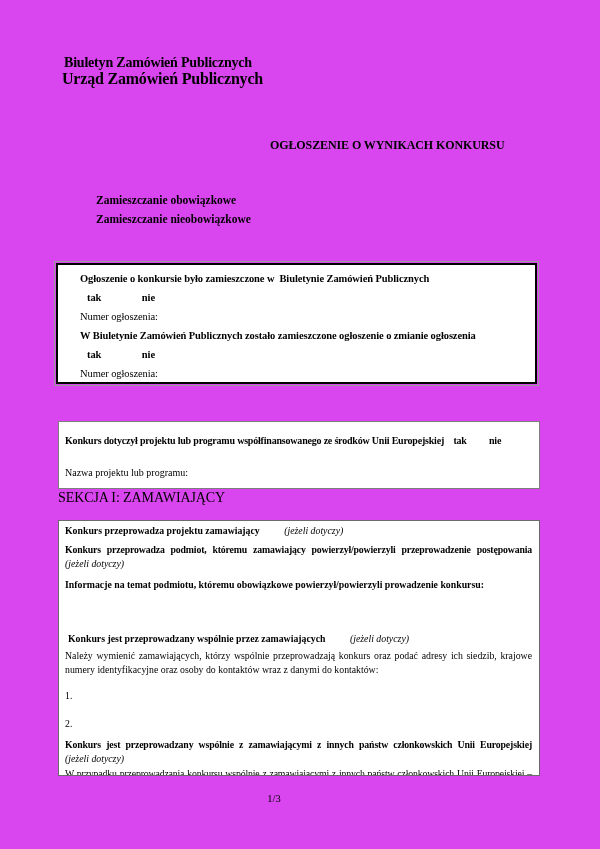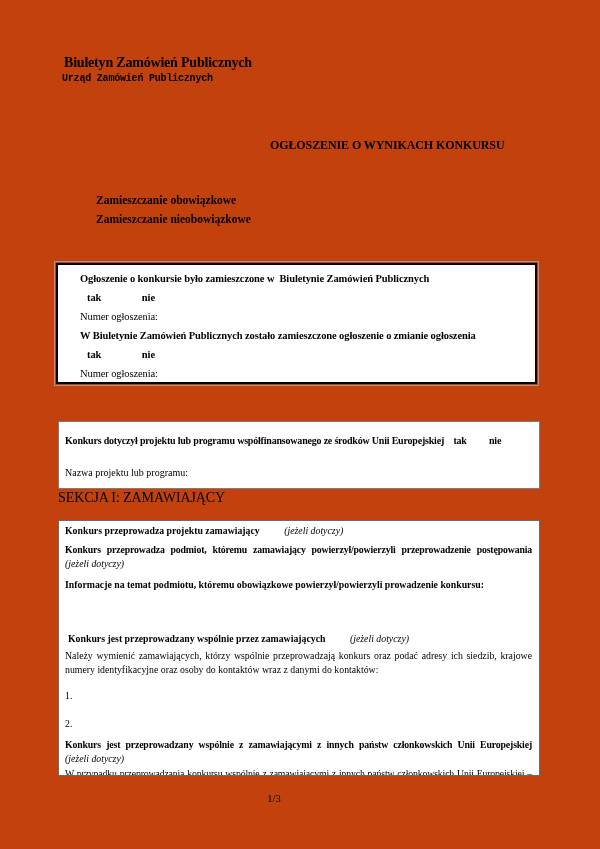--- a/index.html
+++ b/index.html
@@ -1,28 +1,28 @@
 <!DOCTYPE html>
 <html><head>
 <meta charset="utf-8">
 <style>
   html,body{margin:0;padding:0;background:#ffffff;}
   .page{
-    position:relative;width:600px;height:849px;background:#c2410c;color:#000000;
+    position:relative;width:600px;height:849px;background:#d946ef;color:#000000;
     font-family:"Liberation Serif","DejaVu Serif",serif;overflow:hidden;
   }
   .b{font-weight:bold;}
   .i{font-style:italic;}
   .ws{white-space:pre-wrap;}
   .just{text-align:justify;}
   .stretch{text-align:justify;text-align-last:justify;letter-spacing:-0.15px;}
 
   .masthead{position:absolute;left:62px;top:54px;}
   .mast-title{font-weight:bold;font-size:14px;letter-spacing:-0.2px;margin-left:2px;line-height:17px;}
-  .mast-sub{font-weight:bold;font-size:10px;letter-spacing:-0.2px;line-height:15px;font-family:Liberation Mono, monospace;}
+  .mast-sub{font-weight:bold;font-size:16px;letter-spacing:-0.2px;line-height:15px;}
 
   .doc-title{position:absolute;left:270px;top:138px;font-weight:bold;font-size:12px;letter-spacing:-0.1px;}
 
   .placement{position:absolute;left:96px;top:191px;font-weight:bold;font-size:11.5px;}
   .placement-line{line-height:19px;}
 
   .box{box-sizing:border-box;position:absolute;background:#ffffff;}
 
   .box1{
     left:56px;top:263px;width:481px;height:121px;

